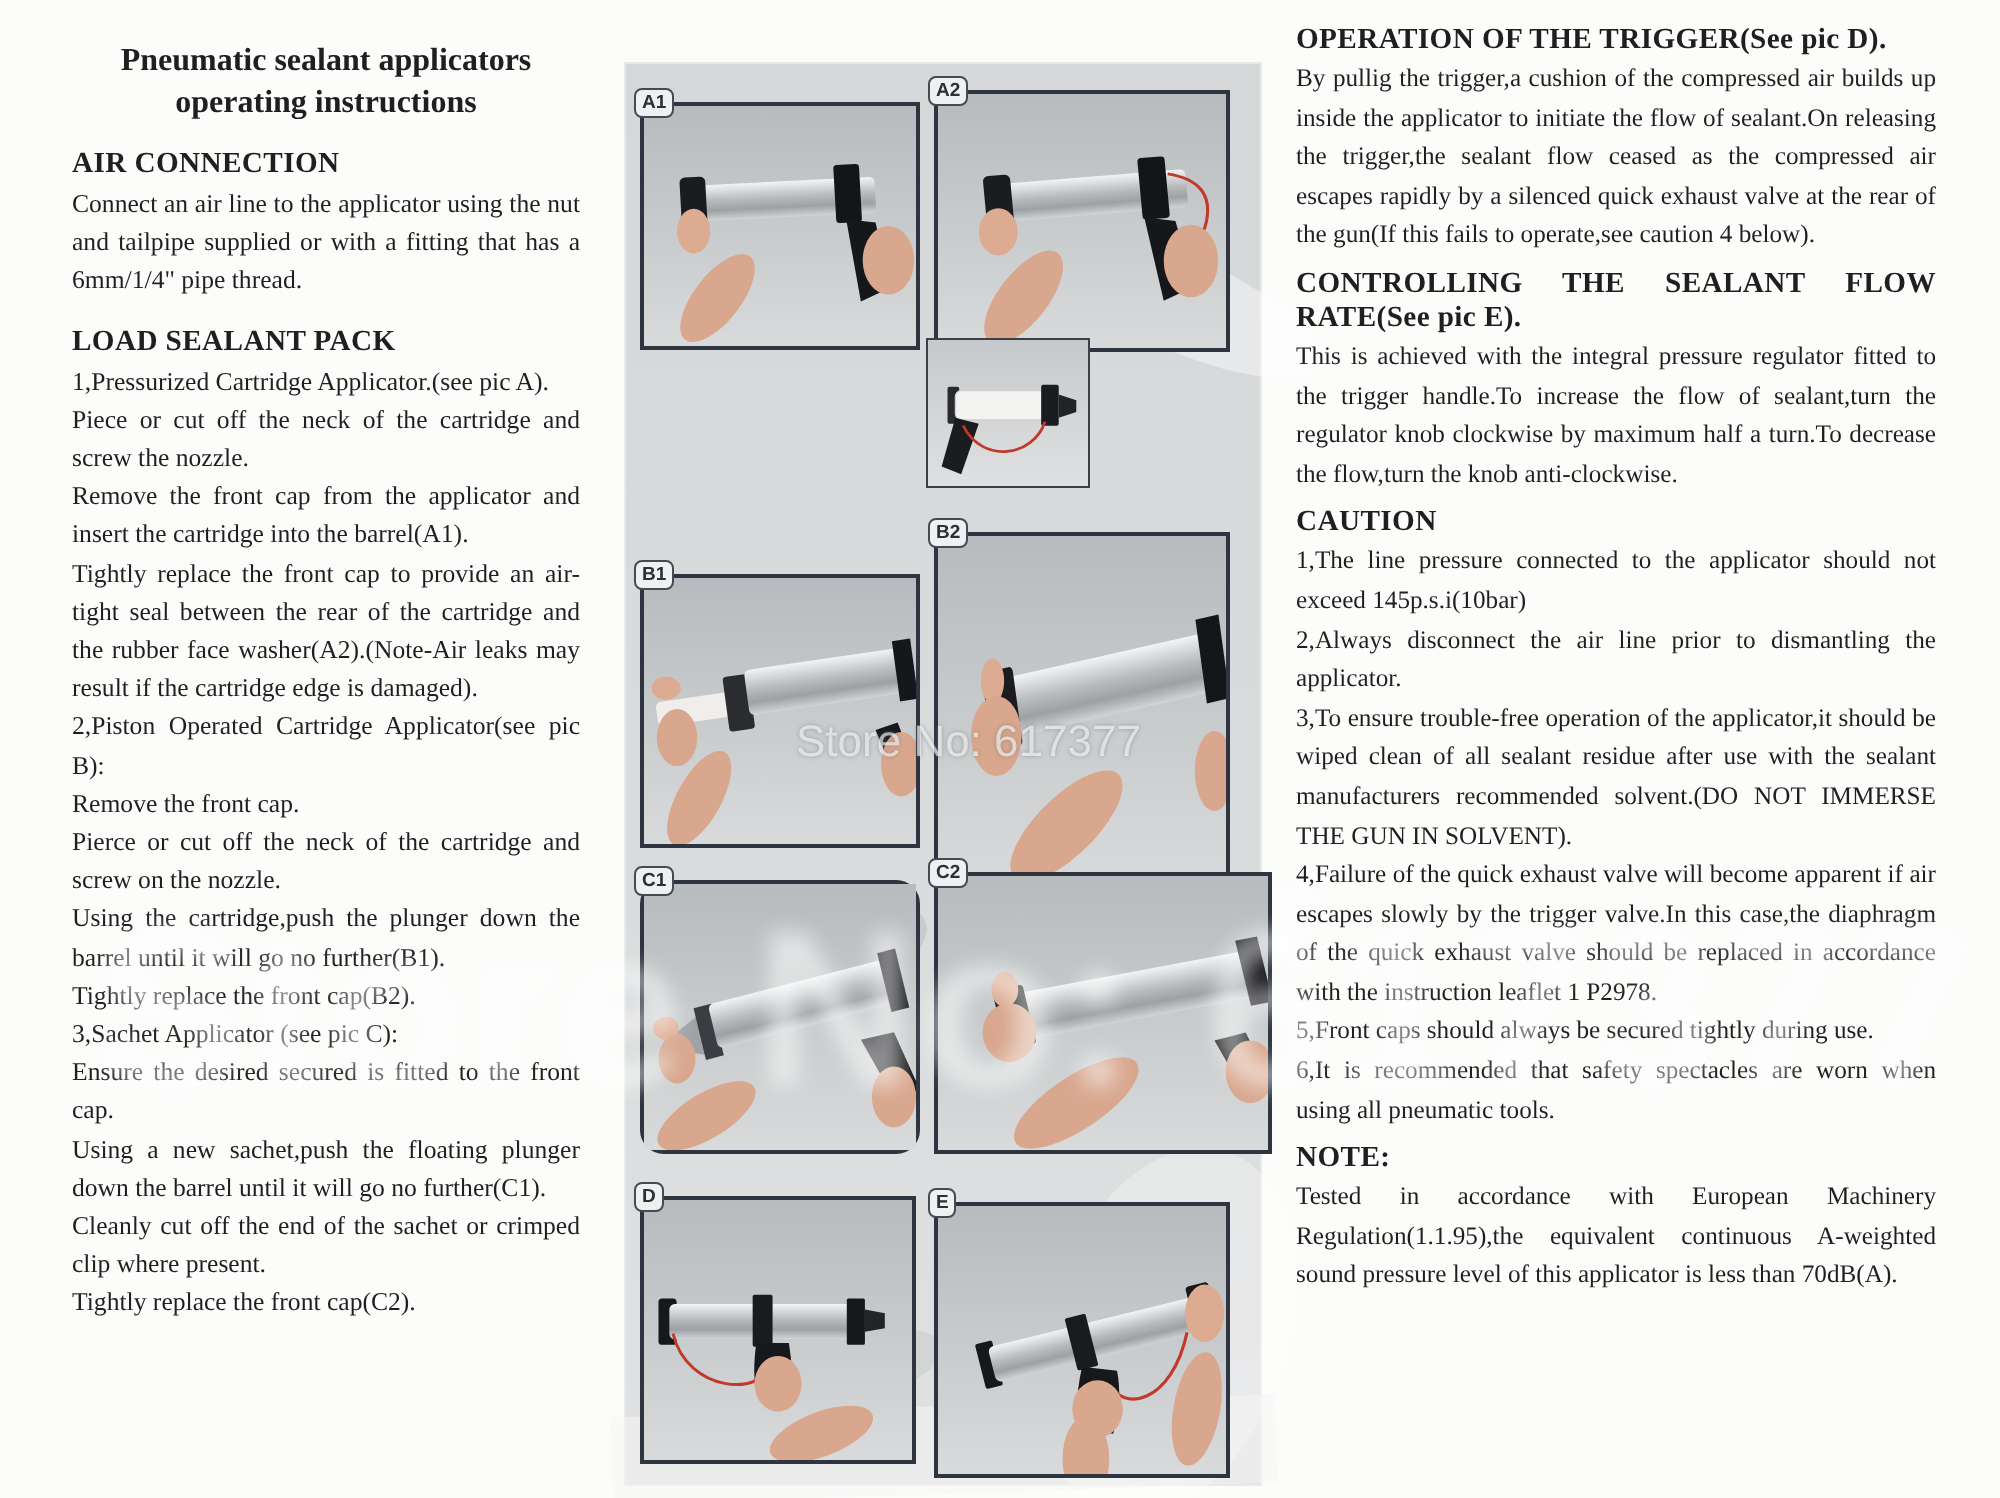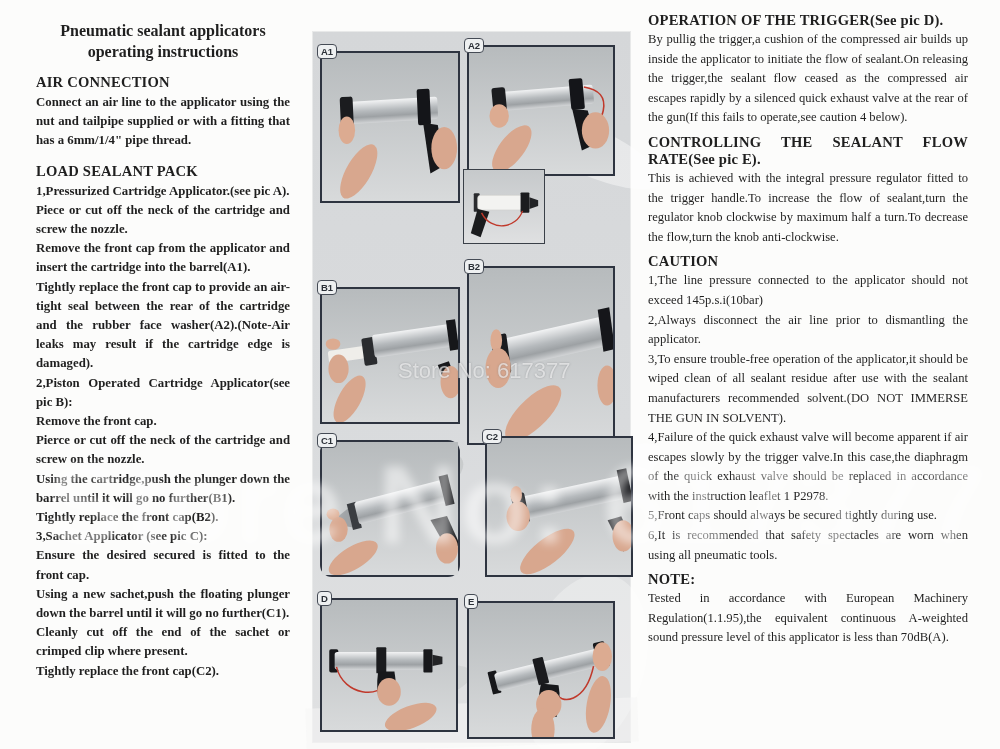--- a/index.html
+++ b/index.html
@@ -10,21 +10,21 @@
   }
   .page{position:absolute;inset:0;}
   
   .col{position:absolute;top:0;}
   .col-left{left:36px;top:16px;width:254px;}
   .col-right{left:648px;top:10px;width:320px;}
   .doc-title{font-weight:bold;font-size:16px;line-height:21px;text-align:center;margin:4px 0 2px 0;}
   h2.sec{font-size:14.6px;font-weight:bold;margin:12px 0 2px 0;letter-spacing:.2px;}
   .col-right h2.sec{margin:6px 0 1px 0;text-align:justify;}
   p.body{margin:0;text-align:justify;text-align-last:left;}
-  .col-left p.body{font-size:12.8px;line-height:19.2px;font-weight:bold;}
+  .col-left p.body{font-size:12.8px;line-height:19.2px;}
   .col-right p.body{font-size:12.6px;line-height:19.6px;}
   
   .panel{
     position:absolute;left:312px;top:31px;width:319px;height:712px;
     background:linear-gradient(180deg,#d5d7d9 0%,#d9dbdd 55%,#e0e1e2 100%);
     box-shadow:0 0 0 1px #e8e9e9 inset;
   }
   .swoosh{position:absolute;border-radius:50%;}
   .fig{position:absolute;border:2px solid #2e3440;background:#cfd2d4;box-sizing:border-box;}
   .fig svg{display:block;width:100%;height:100%;}
@@ -99,21 +99,21 @@
 
   <div class="panel">
 
     <div class="swoosh" style="left:195px;top:95px;width:160px;height:48px;background:rgba(255,255,255,.42);transform:rotate(24deg);"></div>
     <div class="swoosh" style="left:6px;top:430px;width:150px;height:55px;background:rgba(134,138,142,.20);transform:rotate(-22deg);"></div>
     <div class="swoosh" style="left:235px;top:425px;width:120px;height:42px;background:rgba(255,255,255,.45);transform:rotate(-28deg);"></div>
     <div class="swoosh" style="left:212px;top:540px;width:120px;height:190px;background:rgba(255,255,255,.30);transform:rotate(18deg);"></div>
     <div class="swoosh" style="left:12px;top:640px;width:150px;height:40px;background:rgba(168,171,174,.22);transform:rotate(-14deg);"></div>
     <div class="swoosh" style="left:-6px;top:672px;width:332px;height:44px;background:rgba(246,246,245,.55);transform:rotate(-2deg);border-radius:0;"></div>
 
-    <div class="fig" style="left:8px;top:20px;width:140px;height:152px;">
+    <div class="fig" style="left:8px;top:20px;width:140px;height:124px;">
       <span class="fig-label">A1</span>
       <svg viewBox="0 0 148 140" preserveAspectRatio="none">
         <rect width="148" height="140" fill="url(#gPhoto)"></rect>
         <g transform="rotate(-3 74 56)">
           <rect x="30" y="44" width="96" height="21" rx="3" fill="url(#gBarrel)"></rect>
           <rect x="20" y="39" width="14" height="30" rx="3" fill="#1b1c1f"></rect>
           <rect x="104" y="36" width="14" height="34" rx="2" fill="#141519"></rect>
         </g>
         <path d="M110 66 l16 2 8 38 -16 8 z" fill="#16171a"></path>
         <ellipse cx="133" cy="90" rx="14" ry="20" fill="#d8a78e"></ellipse>
@@ -196,21 +196,21 @@
           <rect x="132" y="50" width="10" height="32" fill="#16171a"></rect>
         </g>
         <ellipse cx="12" cy="76" rx="7" ry="6" fill="#dcab91"></ellipse>
         <ellipse cx="18" cy="92" rx="10" ry="13" fill="#d8a78e"></ellipse>
         <ellipse cx="34" cy="122" rx="30" ry="12" fill="#d8a78e" transform="rotate(-30 34 122)"></ellipse>
         <path d="M118 82 l20 34 12 -8 -14 -30 z" fill="#17181b"></path>
         <ellipse cx="136" cy="112" rx="12" ry="16" fill="#d8a78e"></ellipse>
       </svg>
     </div>
 
-    <div class="fig" style="left:173px;top:405px;width:148px;height:141px;">
+    <div class="fig" style="left:155px;top:405px;width:169px;height:141px;">
       <span class="fig-label">C2</span>
       <svg viewBox="0 0 148 140" preserveAspectRatio="none">
         <rect width="148" height="140" fill="url(#gPhoto)"></rect>
         <g transform="rotate(-12 74 62)">
           <rect x="34" y="52" width="114" height="24" rx="3" fill="url(#gBarrel)"></rect>
           <rect x="26" y="48" width="14" height="31" rx="2" fill="#1c1d20"></rect>
           <rect x="138" y="46" width="10" height="34" fill="#15161a"></rect>
         </g>
         <ellipse cx="30" cy="58" rx="6" ry="9" fill="#dcab91"></ellipse>
         <ellipse cx="32" cy="80" rx="12" ry="15" fill="#d8a78e"></ellipse>

